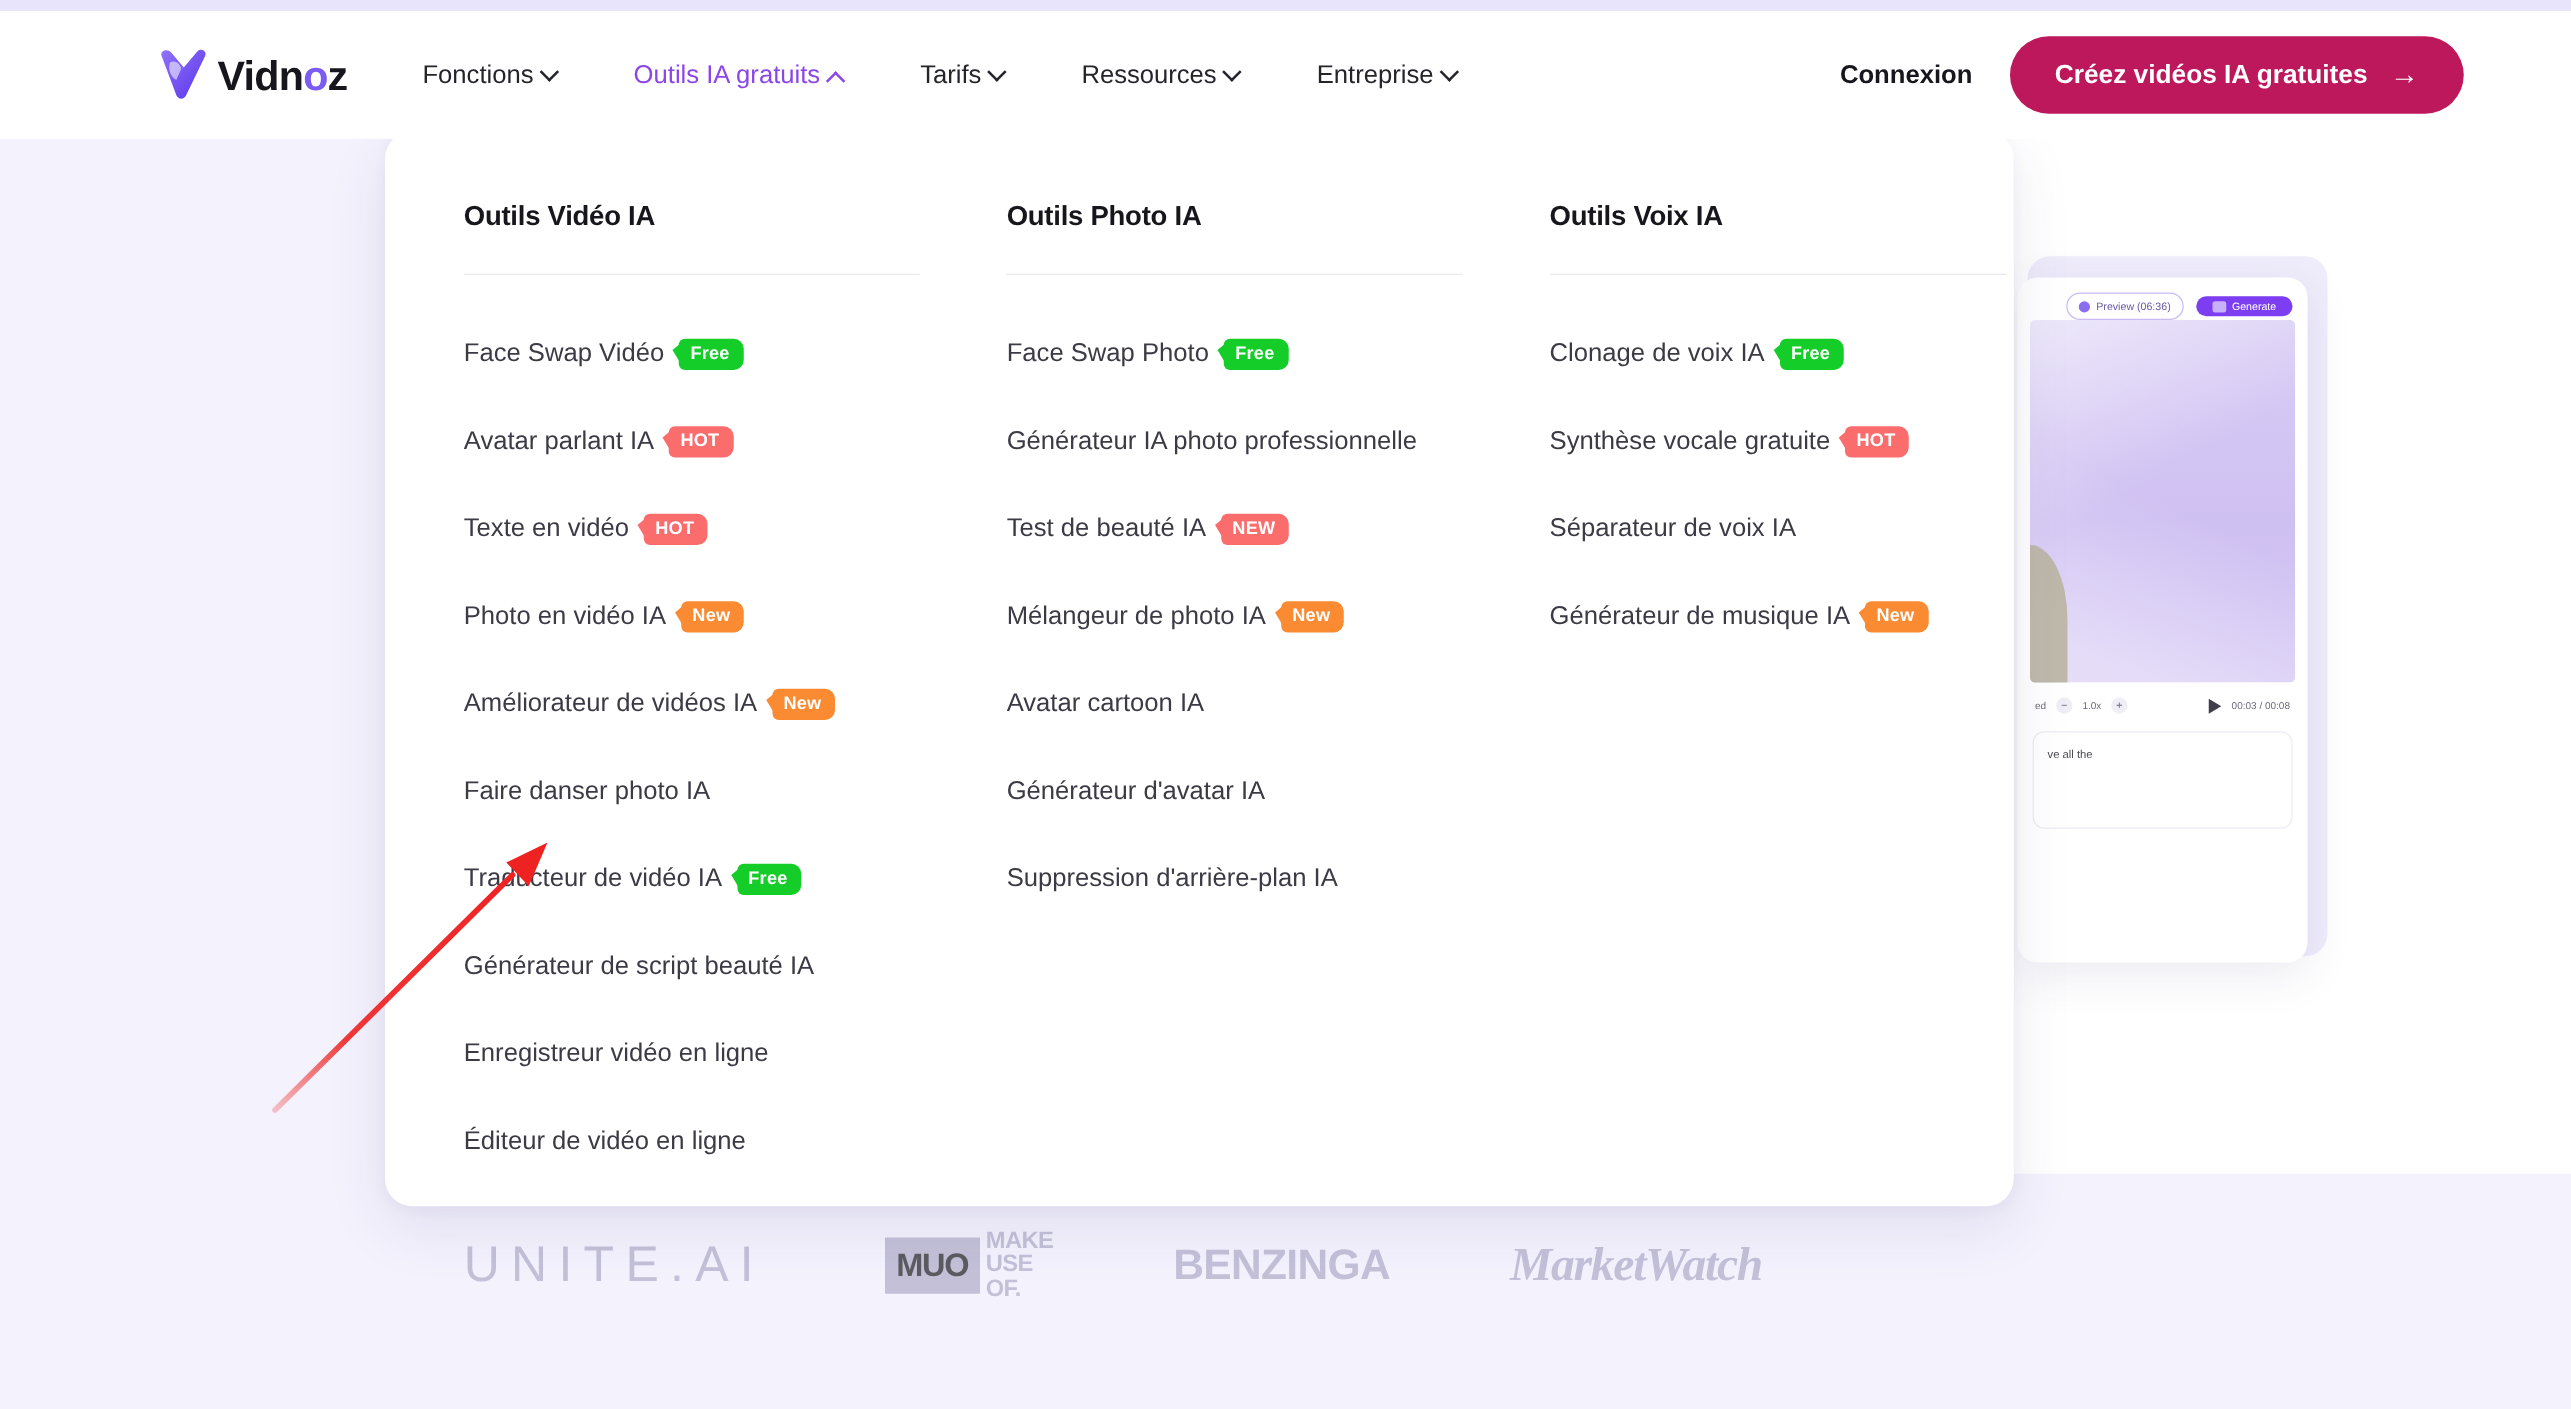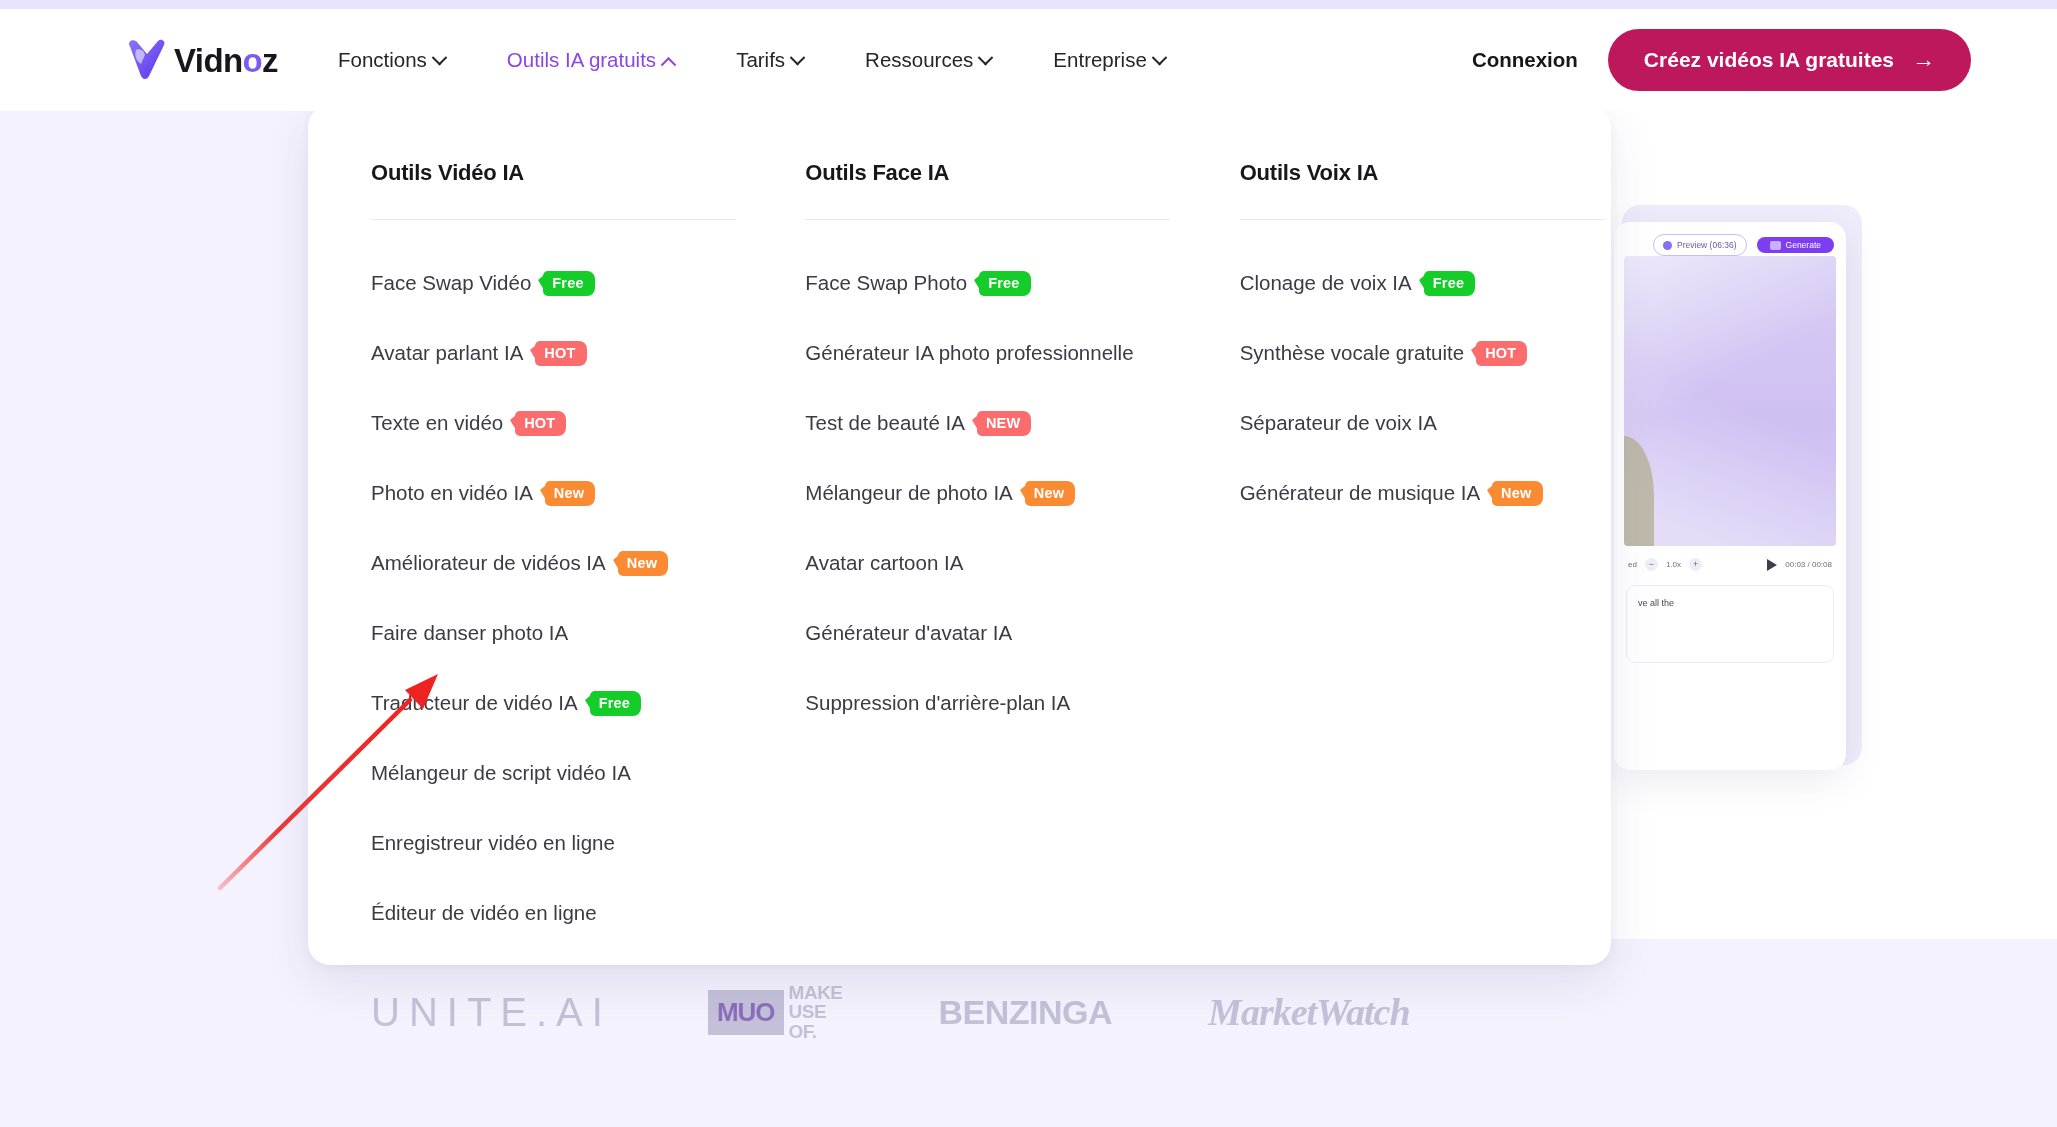--- a/index.html
+++ b/index.html
@@ -370,21 +370,21 @@
     letter-spacing: 9px;
     font-weight: 400;
   }
   .press-muo {
     display: flex;
     align-items: center;
     gap: 5px;
   }
   .press-muo-badge {
     background: #a6a3c2;
-    color: #4c1d95;
+    color: #000000;
     font-size: 26px;
     font-weight: 700;
     padding: 7px 9px;
     letter-spacing: -1px;
   }
   .press-muo-txt {
     font-size: 19px;
     font-weight: 800;
     line-height: 1.02;
     color: #a6a3c2;
@@ -508,33 +508,33 @@
       <div class="menu-item">
         <span>Faire danser photo IA</span>
       </div>
       <div class="menu-item">
         <span>Traducteur de vidéo IA</span>
         <span class="badge free">
             <span>Free</span>
           </span>
       </div>
       <div class="menu-item">
-        <span>Mélangeur de script vidéo IA</span>
+        <span>Générateur de script beauté IA</span>
       </div>
       <div class="menu-item">
         <span>Enregistreur vidéo en ligne</span>
       </div>
       <div class="menu-item">
         <span>Éditeur de vidéo en ligne</span>
       </div>
     </div>
   </div>
 
   <div class="mega-col">
-    <div class="col-title">Outils Face IA</div>
+    <div class="col-title">Outils Photo IA</div>
     <div class="col-rule"></div>
     <div class="col-list">
       <div class="menu-item">
         <span>Face Swap Photo</span>
         <span class="badge free">
             <span>Free</span>
           </span>
       </div>
       <div class="menu-item">
         <span>Générateur IA photo professionnelle</span>

